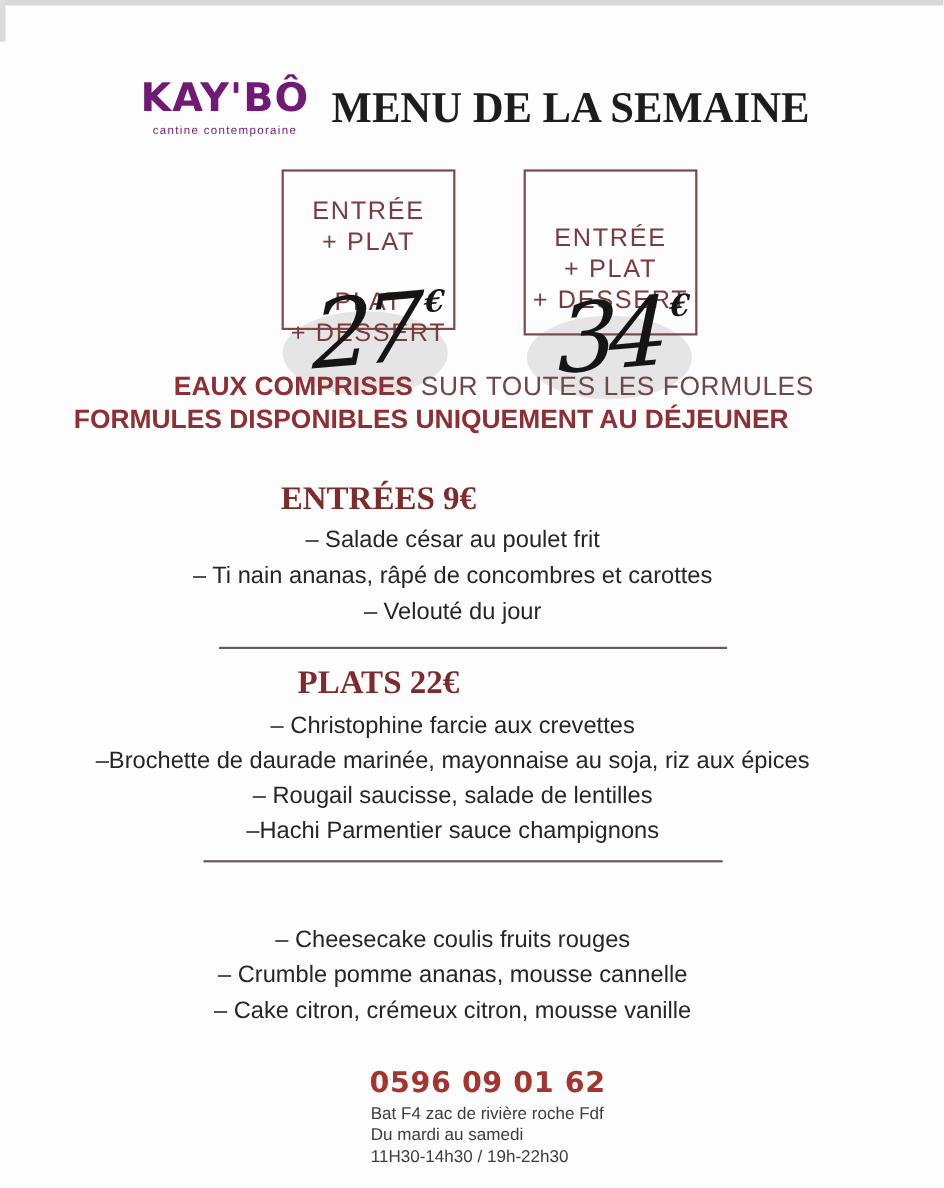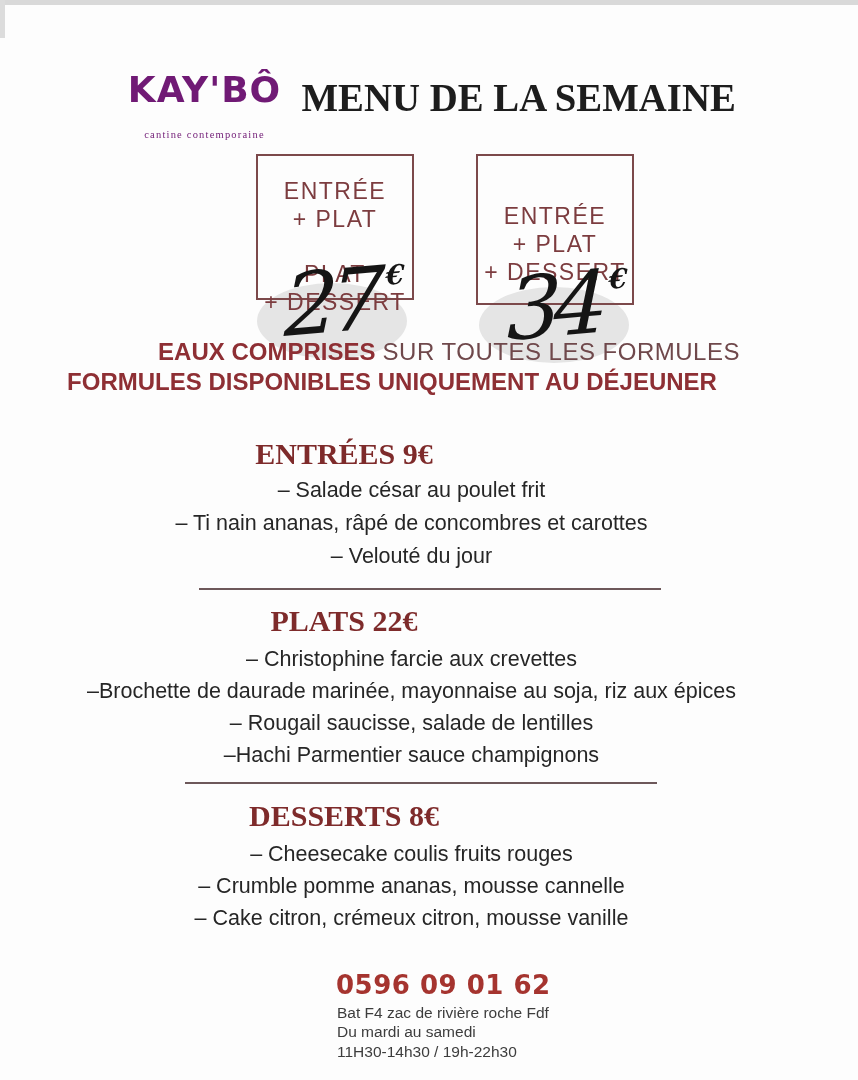--- a/index.html
+++ b/index.html
@@ -11,22 +11,22 @@
   .edge-top { position:absolute; top:0; left:0; width:858px; height:5px; background:#d9d9d9; }
   .edge-left { position:absolute; top:0; left:0; width:5px; height:38px; background:#dcdcdc; }
 
   
   .logo { position:absolute; left:122px; top:70px; width:165px; text-align:center; color:#701a75; }
   .logo-name {
     font-family:"DejaVu Sans", sans-serif; font-weight:800; font-size:36px;
     line-height:1.1; letter-spacing:1px;
   }
   .logo-tagline {
-    font-family:Liberation Serif, serif; font-size:10.5px;
-    letter-spacing:1.2px; margin-top:19px; white-space:nowrap;
+    font-family:Liberation Sans, sans-serif; font-size:10.5px;
+    letter-spacing:1.2px; margin-top:3px; white-space:nowrap;
   }
   .title {
     position:absolute; left:295px; top:74px; width:430px; margin:0;
     text-align:center; font-family:"Liberation Serif", serif; font-weight:700;
     font-size:40px; color:#1d1d1d; transform:scaleX(0.97); white-space:nowrap;
   }
 
   
   .ellipse { position:absolute; width:150px; height:76px; border-radius:50%; background:#e5e5e5; }
   .e1 { left:257px; top:283px; }
@@ -137,21 +137,20 @@
   <div class="menu-item i-e2">– Velouté du jour</div>
   <hr class="divider dv1">
 
   <h2 class="section-title st2">PLATS 22€</h2>
   <div class="menu-item i-p0">– Christophine farcie aux crevettes</div>
   <div class="menu-item i-p1">–Brochette de daurade marinée, mayonnaise au soja, riz aux épices</div>
   <div class="menu-item i-p2">– Rougail saucisse, salade de lentilles</div>
   <div class="menu-item i-p3">–Hachi Parmentier sauce champignons</div>
   <hr class="divider dv2">
 
-  <h2 class="section-title st3">DESSERTS 8€</h2>
   <div class="menu-item i-d0">– Cheesecake coulis fruits rouges</div>
   <div class="menu-item i-d1">– Crumble pomme ananas, mousse cannelle</div>
   <div class="menu-item i-d2">– Cake citron, crémeux citron, mousse vanille</div>
 
   <div class="phone">0596 09 01 62</div>
   <div class="address">
     <div>Bat F4 zac de rivière roche Fdf</div>
     <div>Du mardi au samedi</div>
     <div>11H30-14h30 / 19h-22h30</div>
   </div>

